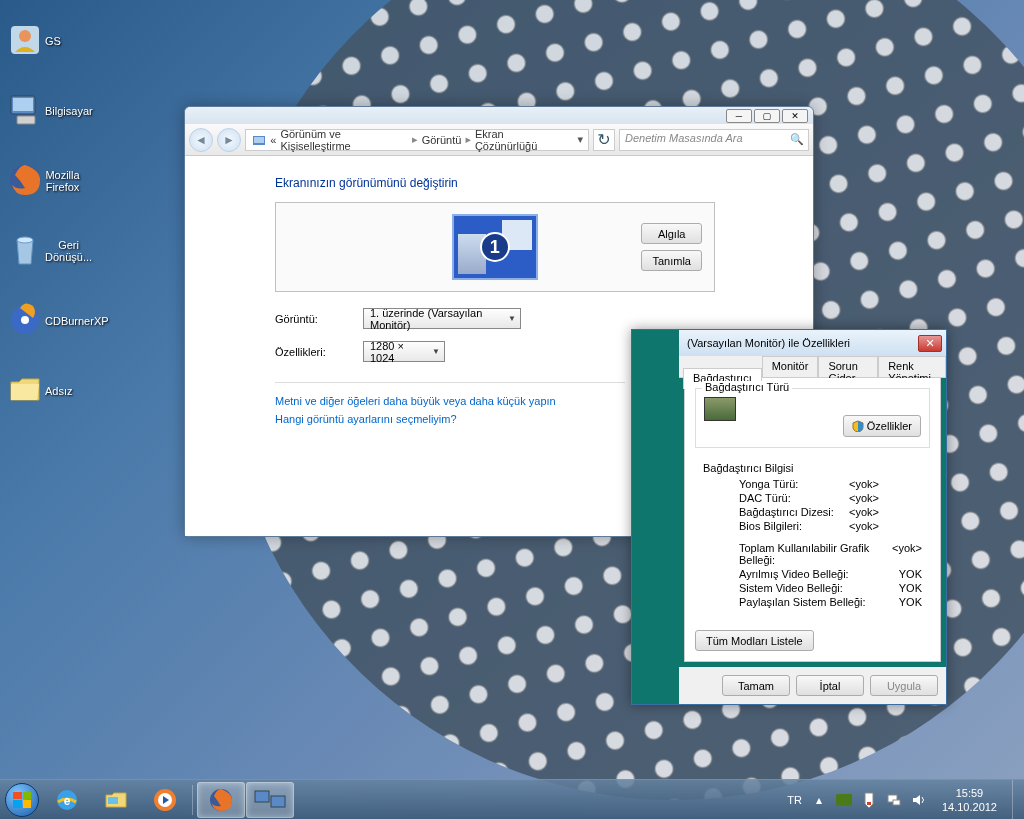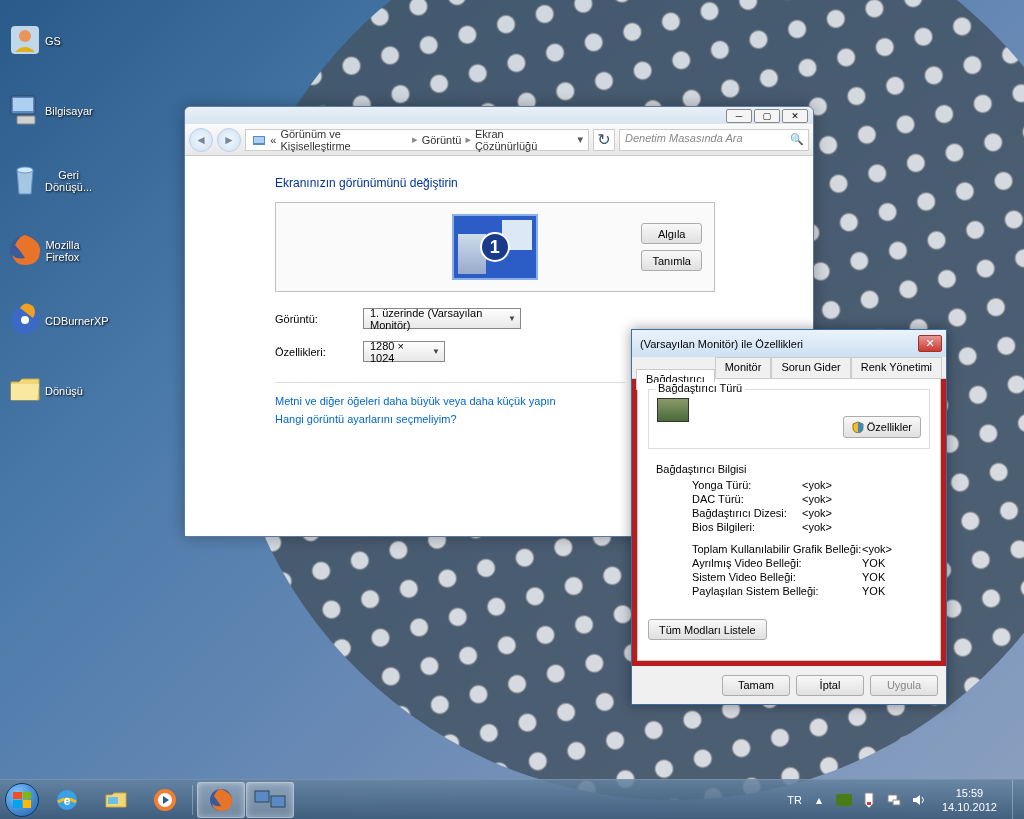--- a/index.html
+++ b/index.html
@@ -36,21 +36,21 @@
 .std-btn { height: 21px; min-width: 60px; padding: 0 10px; border: 1px solid #acacac; background: linear-gradient(#f8f8f8, #e0e0e0); font-size: 11px; border-radius: 3px; cursor: pointer; }
 .form-row { display: flex; align-items: center; font-size: 11px; margin-bottom: 12px; }
 .form-row .flabel { width: 88px; color: #000; }
 .combo { height: 21px; border: 1px solid #888; background: linear-gradient(#fefefe, #e8e8e8); font-size: 11px; padding: 0 18px 0 6px; position: relative; cursor: pointer; display:inline-flex; align-items:center;}
 .combo::after { content:"▼"; position:absolute; right:4px; font-size:8px; color:#444;}
 .links-block { border-top: 1px solid #ddd; margin-top: 20px; padding-top: 12px; width: 350px; }
 .link { color: #0066cc; font-size: 11px; margin-bottom: 6px; cursor: pointer; display: block; }
 .cp-footer { text-align: right; padding-right: 38px; margin-top: 16px; }
 
 
-.props-window { position: absolute; left: 631px; top: 329px; width: 316px; height: 376px; background: #b91c1c; border: 1px solid #3a6ea5; box-shadow: 0 0 12px rgba(0,0,0,0.4); display: flex; flex-direction: column; }
+.props-window { position: absolute; left: 631px; top: 329px; width: 316px; height: 376px; background: #0f766e; border: 1px solid #3a6ea5; box-shadow: 0 0 12px rgba(0,0,0,0.4); display: flex; flex-direction: column; padding-left: 47px; }
 .props-titlebar { height: 27px; background: linear-gradient(#eaf3fb, #cde0f2); display: flex; align-items: center; justify-content: space-between; padding-left: 8px; font-size: 11px; }
 .close-btn { width: 24px; height: 17px; background: linear-gradient(#e79795, #c83a32); border: 1px solid #a03028; color: #fff; font-size: 11px; text-align: center; line-height: 14px; border-radius: 2px; margin-right: 4px; cursor: pointer; }
 .tabs-row { display: flex; height: 22px; background: #f0f0f0; padding-left: 4px; border-bottom: 1px solid #ccc; }
 .tab { padding: 3px 9px; font-size: 11px; border: 1px solid #ccc; border-bottom: none; background: #f0f0f0; margin-right: 0px; cursor: pointer; }
 .tab.active { background: #fff; position: relative; top: 12px; }
 .tab-content { flex: 1; background: #fff; margin: 0 5px 5px 5px; border: 1px solid #ccc; border-top: none; padding: 10px; font-size: 11px; }
 .group-box { border: 1px solid #ddd; padding: 8px; margin-bottom: 10px; position: relative; }
 .group-box .legend { position: absolute; top: -8px; left: 6px; background: #fff; padding: 0 3px; font-size: 11px; }
 .adapter-icon { width: 32px; height: 24px; background: linear-gradient(#8a9a6a, #4a6a3a); border: 1px solid #333; display:inline-block;}
 .props-btn { float: right; height: 22px; padding: 0 8px; border: 1px solid #acacac; background: linear-gradient(#f8f8f8, #e0e0e0); font-size: 11px; border-radius: 3px; cursor: pointer; display:flex; align-items:center; gap:3px;}
@@ -96,53 +96,53 @@
           <rect x="6" y="6" width="24" height="18" rx="2" fill="#5a8ac5" stroke="#345"></rect>
           <rect x="8" y="8" width="20" height="13" fill="#aed0f0"></rect>
           <rect x="12" y="26" width="18" height="8" rx="1" fill="#d0d0d0" stroke="#888"></rect>
         </svg>
       </div>
     <div class="lbl">Bilgisayar</div>
   </div>
   <div class="desktop-icon">
     <div class="ico">
         <svg width="40" height="40">
+          <circle cx="20" cy="20" r="15" fill="#3a5a9a"></circle>
+          <path d="M20 5 Q35 10 35 20 Q35 35 20 35 Q10 35 7 25 Q12 30 20 28 Q15 20 10 15 Q15 5 20 5" fill="#e8742a"></path>
+        </svg>
+      </div>
+    <div class="lbl">Mozilla Firefox</div>
+  </div>
+  <div class="desktop-icon">
+    <div class="ico">
+        <svg width="40" height="40">
           <path d="M12 10 L28 10 L26 34 L14 34 Z" fill="#b8d8f0" stroke="#6a9acc" opacity="0.85"></path>
           <ellipse cx="20" cy="10" rx="8" ry="3" fill="#d0e8ff" stroke="#6a9acc"></ellipse>
         </svg>
       </div>
     <div class="lbl">Geri Dönüşü...</div>
-  </div>
-  <div class="desktop-icon">
-    <div class="ico">
-        <svg width="40" height="40">
-          <circle cx="20" cy="20" r="15" fill="#3a5a9a"></circle>
-          <path d="M20 5 Q35 10 35 20 Q35 35 20 35 Q10 35 7 25 Q12 30 20 28 Q15 20 10 15 Q15 5 20 5" fill="#e8742a"></path>
-        </svg>
-      </div>
-    <div class="lbl">Mozilla Firefox</div>
   </div>
   <div class="desktop-icon">
     <div class="ico">
         <svg width="40" height="40">
           <circle cx="20" cy="20" r="14" fill="#3a6ac5"></circle>
           <circle cx="20" cy="20" r="4" fill="#fff"></circle>
           <path d="M15 8 Q20 0 28 6 Q32 12 28 18" fill="#f0a020"></path>
         </svg>
       </div>
     <div class="lbl">CDBurnerXP</div>
   </div>
   <div class="desktop-icon">
     <div class="ico">
         <svg width="40" height="40">
           <path d="M6 12 L14 12 L17 9 L34 9 L34 30 L6 30 Z" fill="#f0d878" stroke="#c8a840"></path>
           <path d="M6 14 L34 14 L32 30 L6 30 Z" fill="#f8e8a0"></path>
         </svg>
       </div>
-    <div class="lbl">Dönüşü</div>
+    <div class="lbl">Adsız</div>
   </div>
 </div>
 
 <div class="cp-window">
   <div class="cp-titlebar">
     <div class="win-btn">─</div>
     <div class="win-btn">▢</div>
     <div class="win-btn">✕</div>
   </div>
   <div class="cp-nav">

